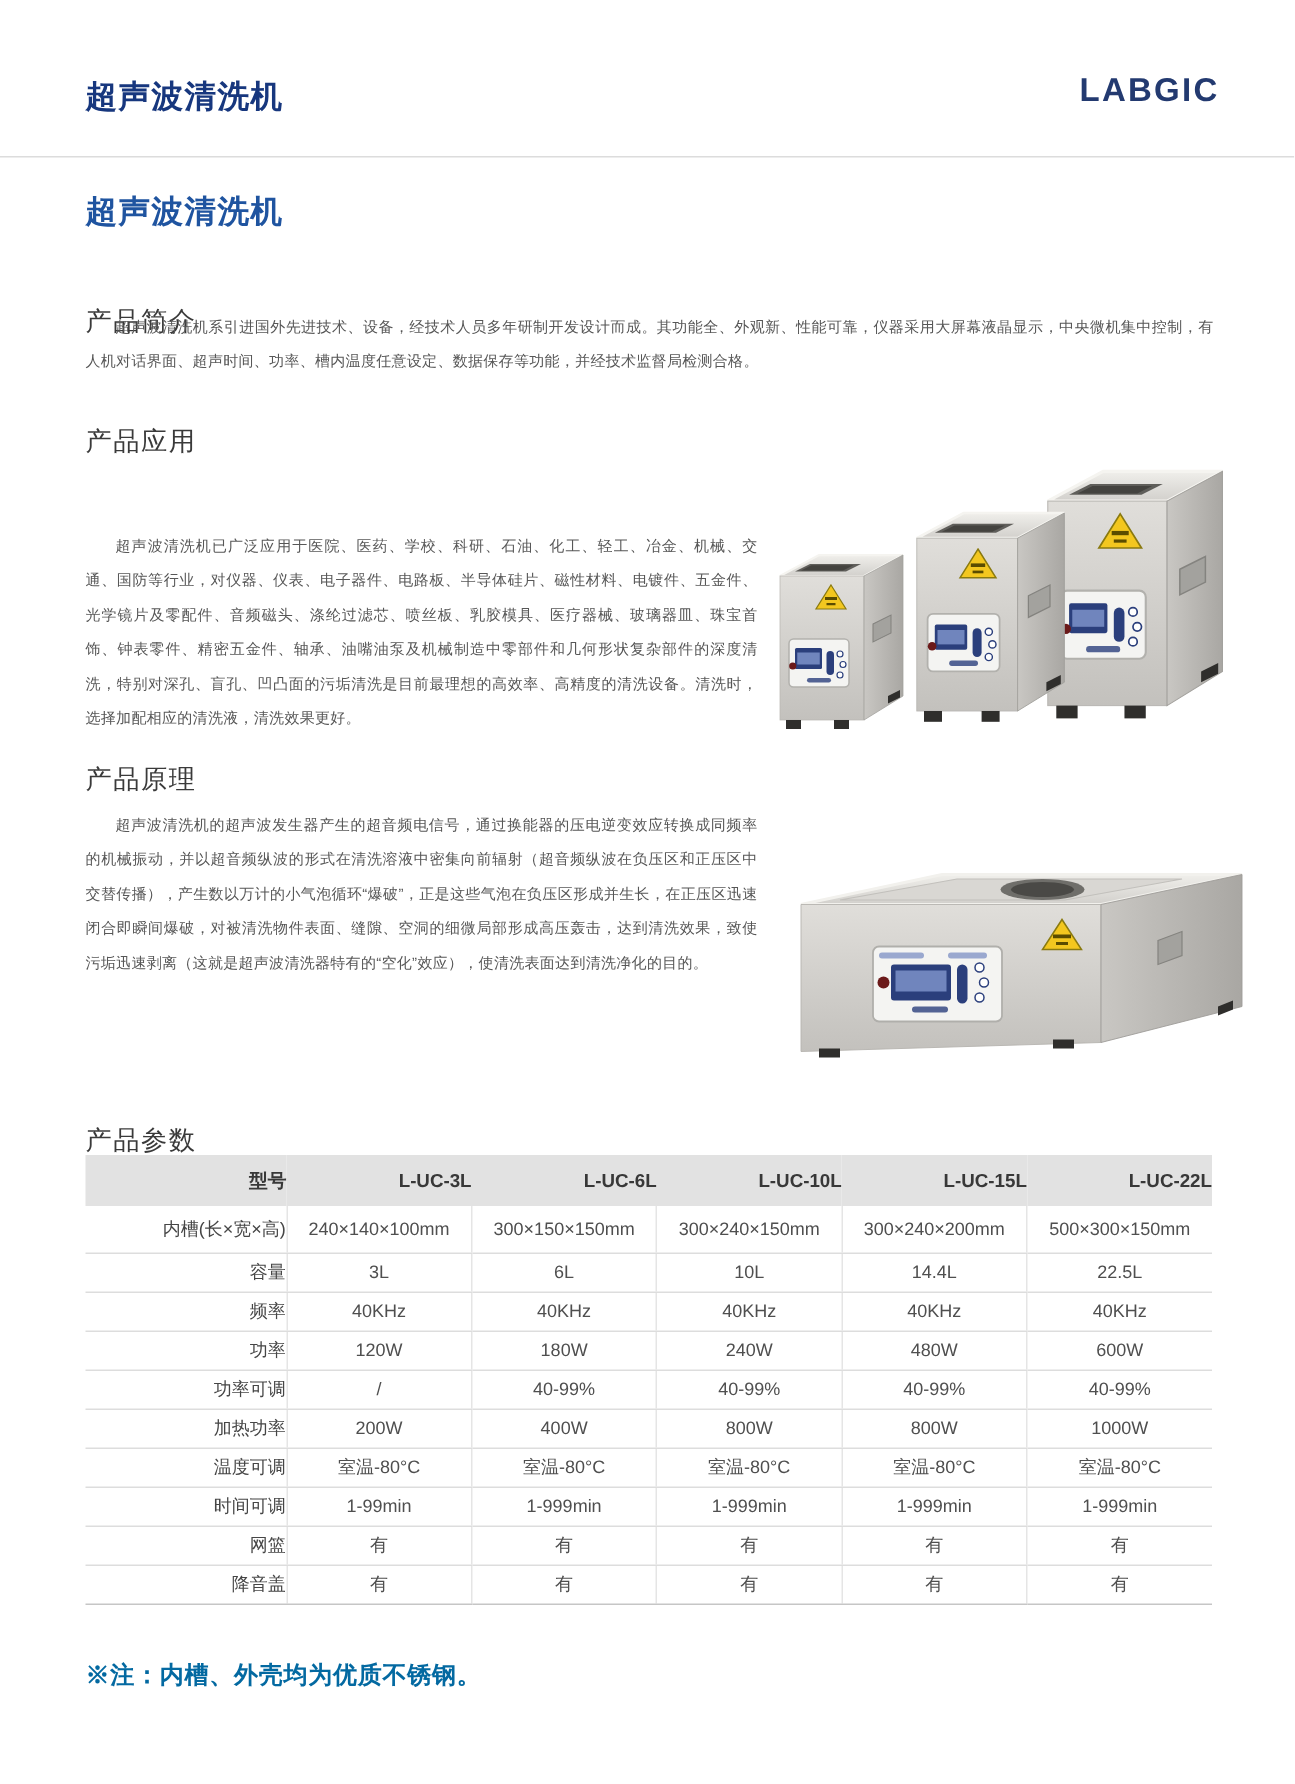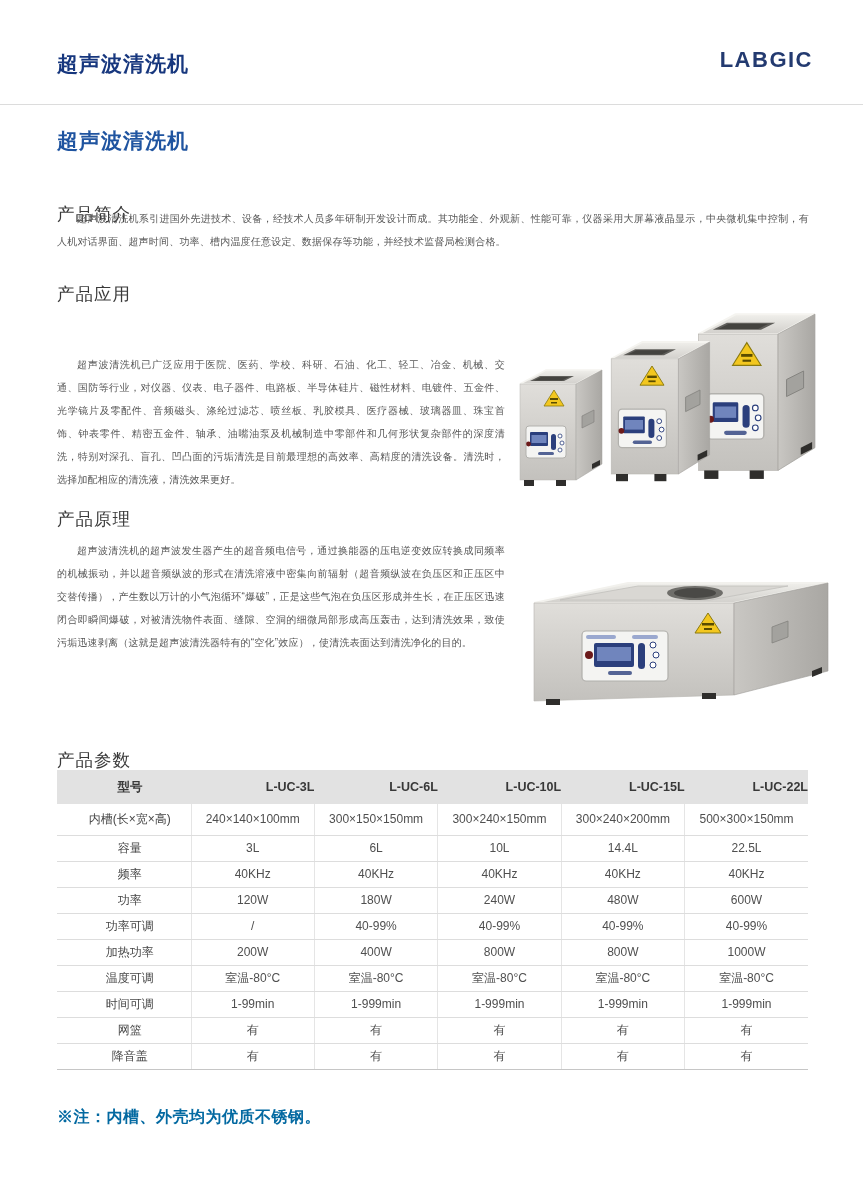--- a/index.html
+++ b/index.html
@@ -21,21 +21,21 @@
   .p-intro { top:207px; width:752px; }
   .p-app { top:313px; width:448px;margin-top:40px; }
   .p-principle { top:539px; width:448px; }
 
   .img1 { position:absolute; left:512px; top:297px; width:333px; height:202px; }
   .img2 { position:absolute; left:520px; top:531px; width:325px; height:177px; }
 
   .table-wrap { position:absolute; left:57px; top:770px; width:751px; }
   table { border-collapse:collapse; width:100%; table-layout:fixed; }
   thead th { background:#e2e2e2; height:34px; font-size:12.5px; color:#383838; font-weight:bold; text-align:right; }
-  th.label-col, td.label-col { text-align:center; padding-left:12px; }
+  th.label-col, td.label-col { text-align:right; padding-left:12px; }
   tbody td { height:26px; text-align:center; font-size:12px; color:#4f4f4f; border-bottom:1px solid #dddddd; background:#fff; }
   tbody td.label-col { color:#464646; }
   tbody td + td { border-left:1px solid #e5e5e5; }
   tbody tr.tall td { height:31px; }
   tbody tr:last-child td { border-bottom:1px solid #c6c6c6; }
 
   .note { position:absolute; left:57px; top:1107px; font-size:16px; font-weight:bold; color:#0369a1; letter-spacing:0.5px; }
 </style>
 </head>
 <body>

